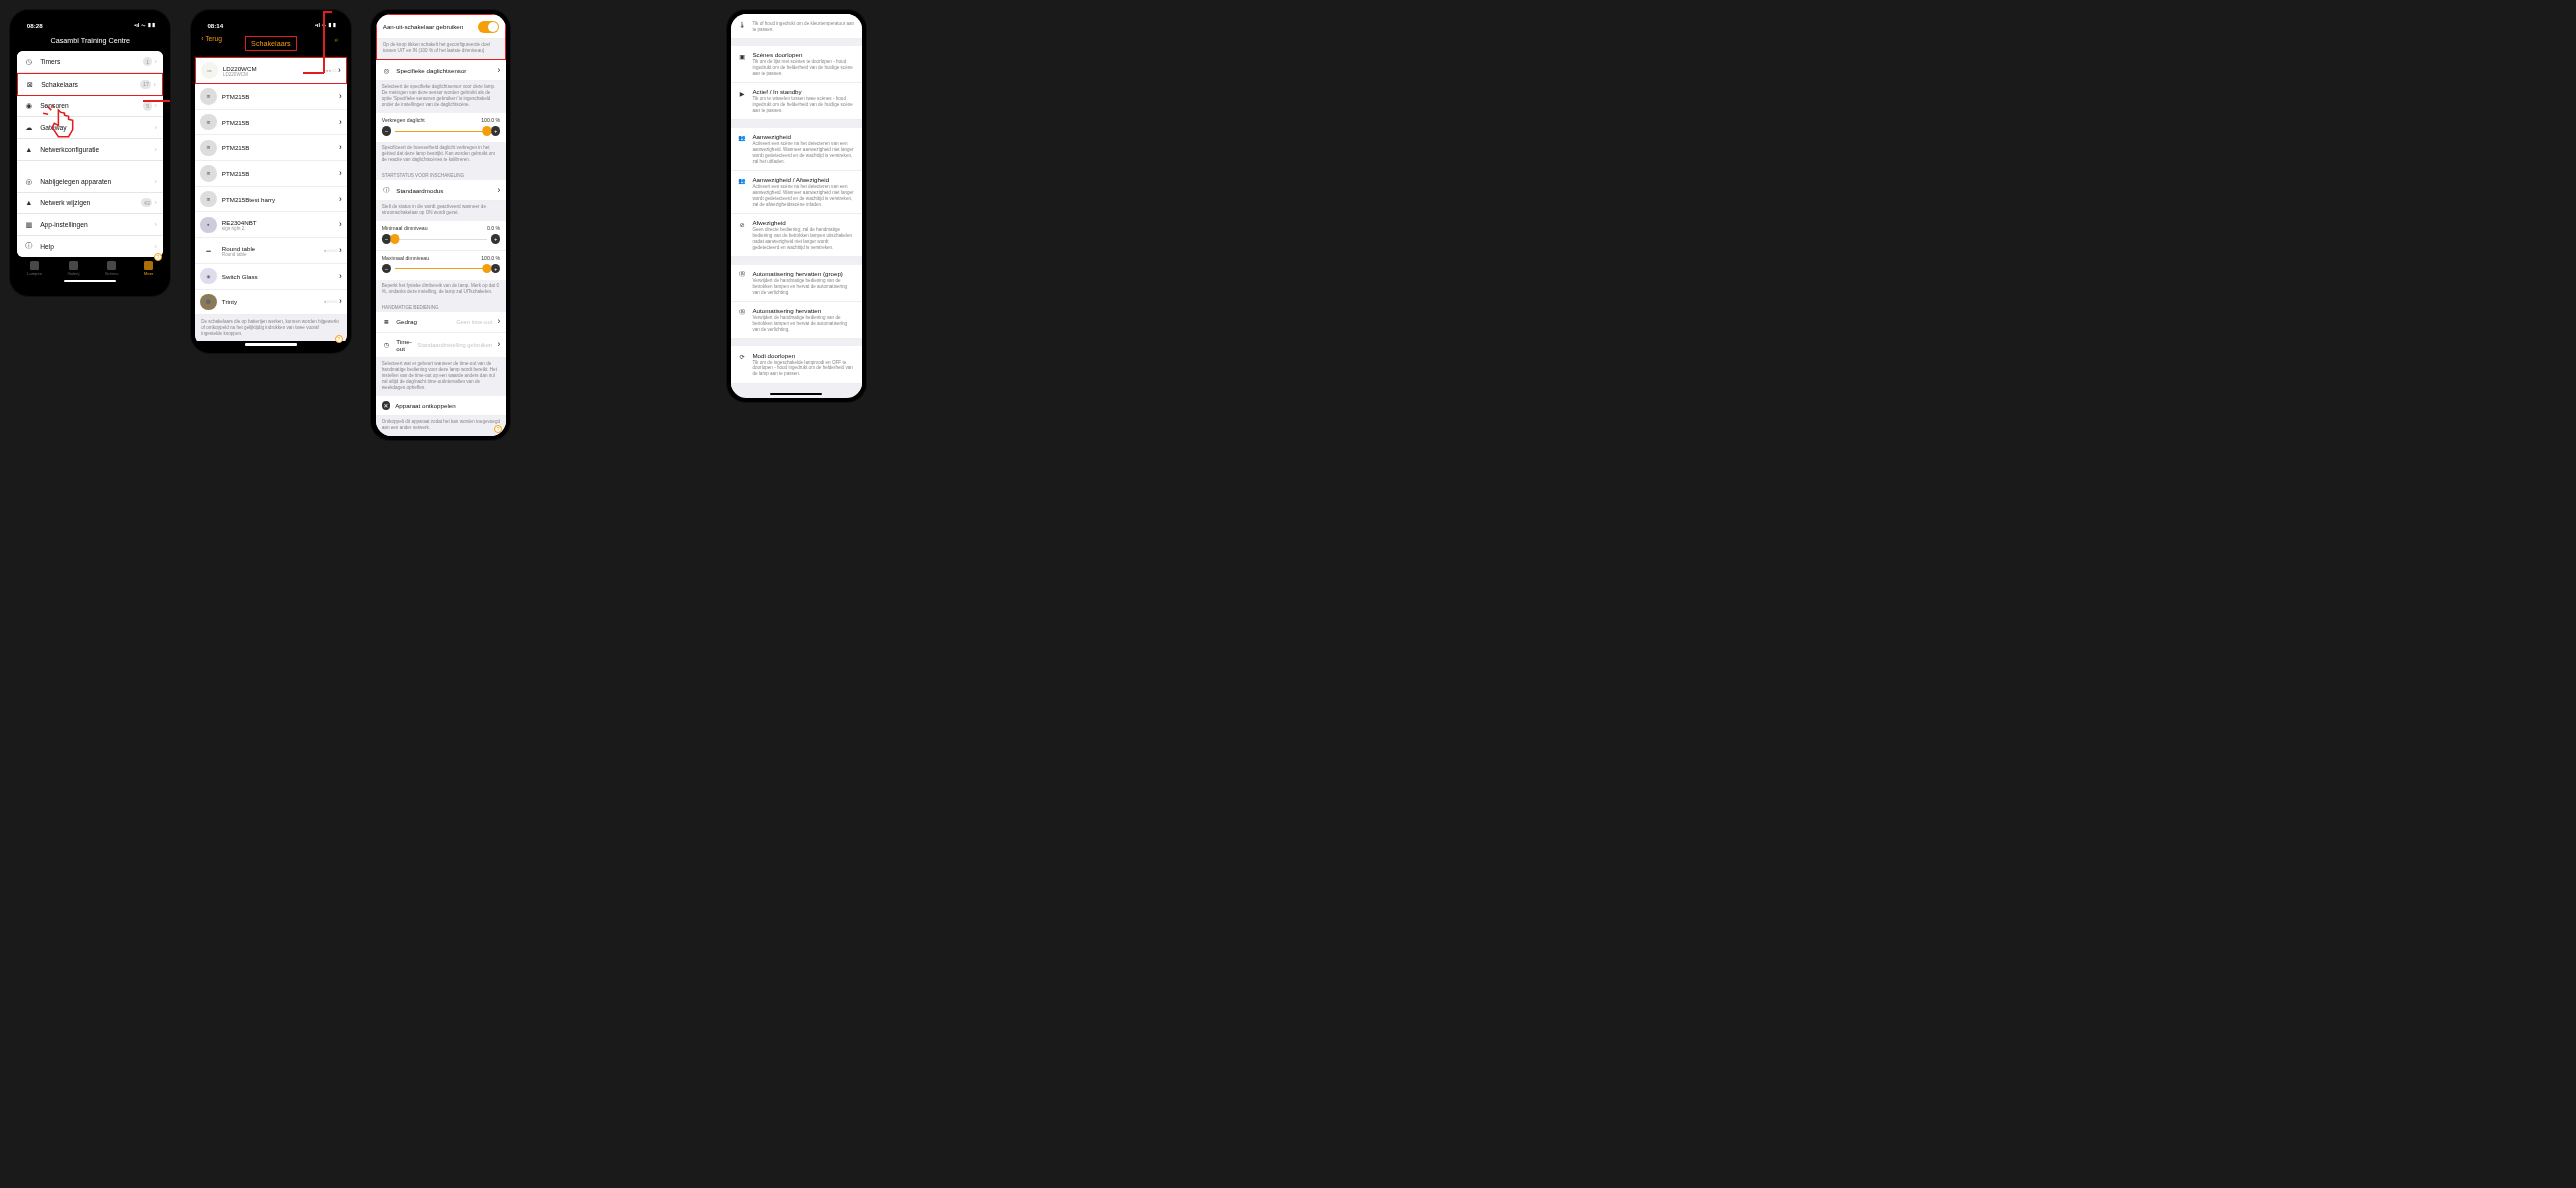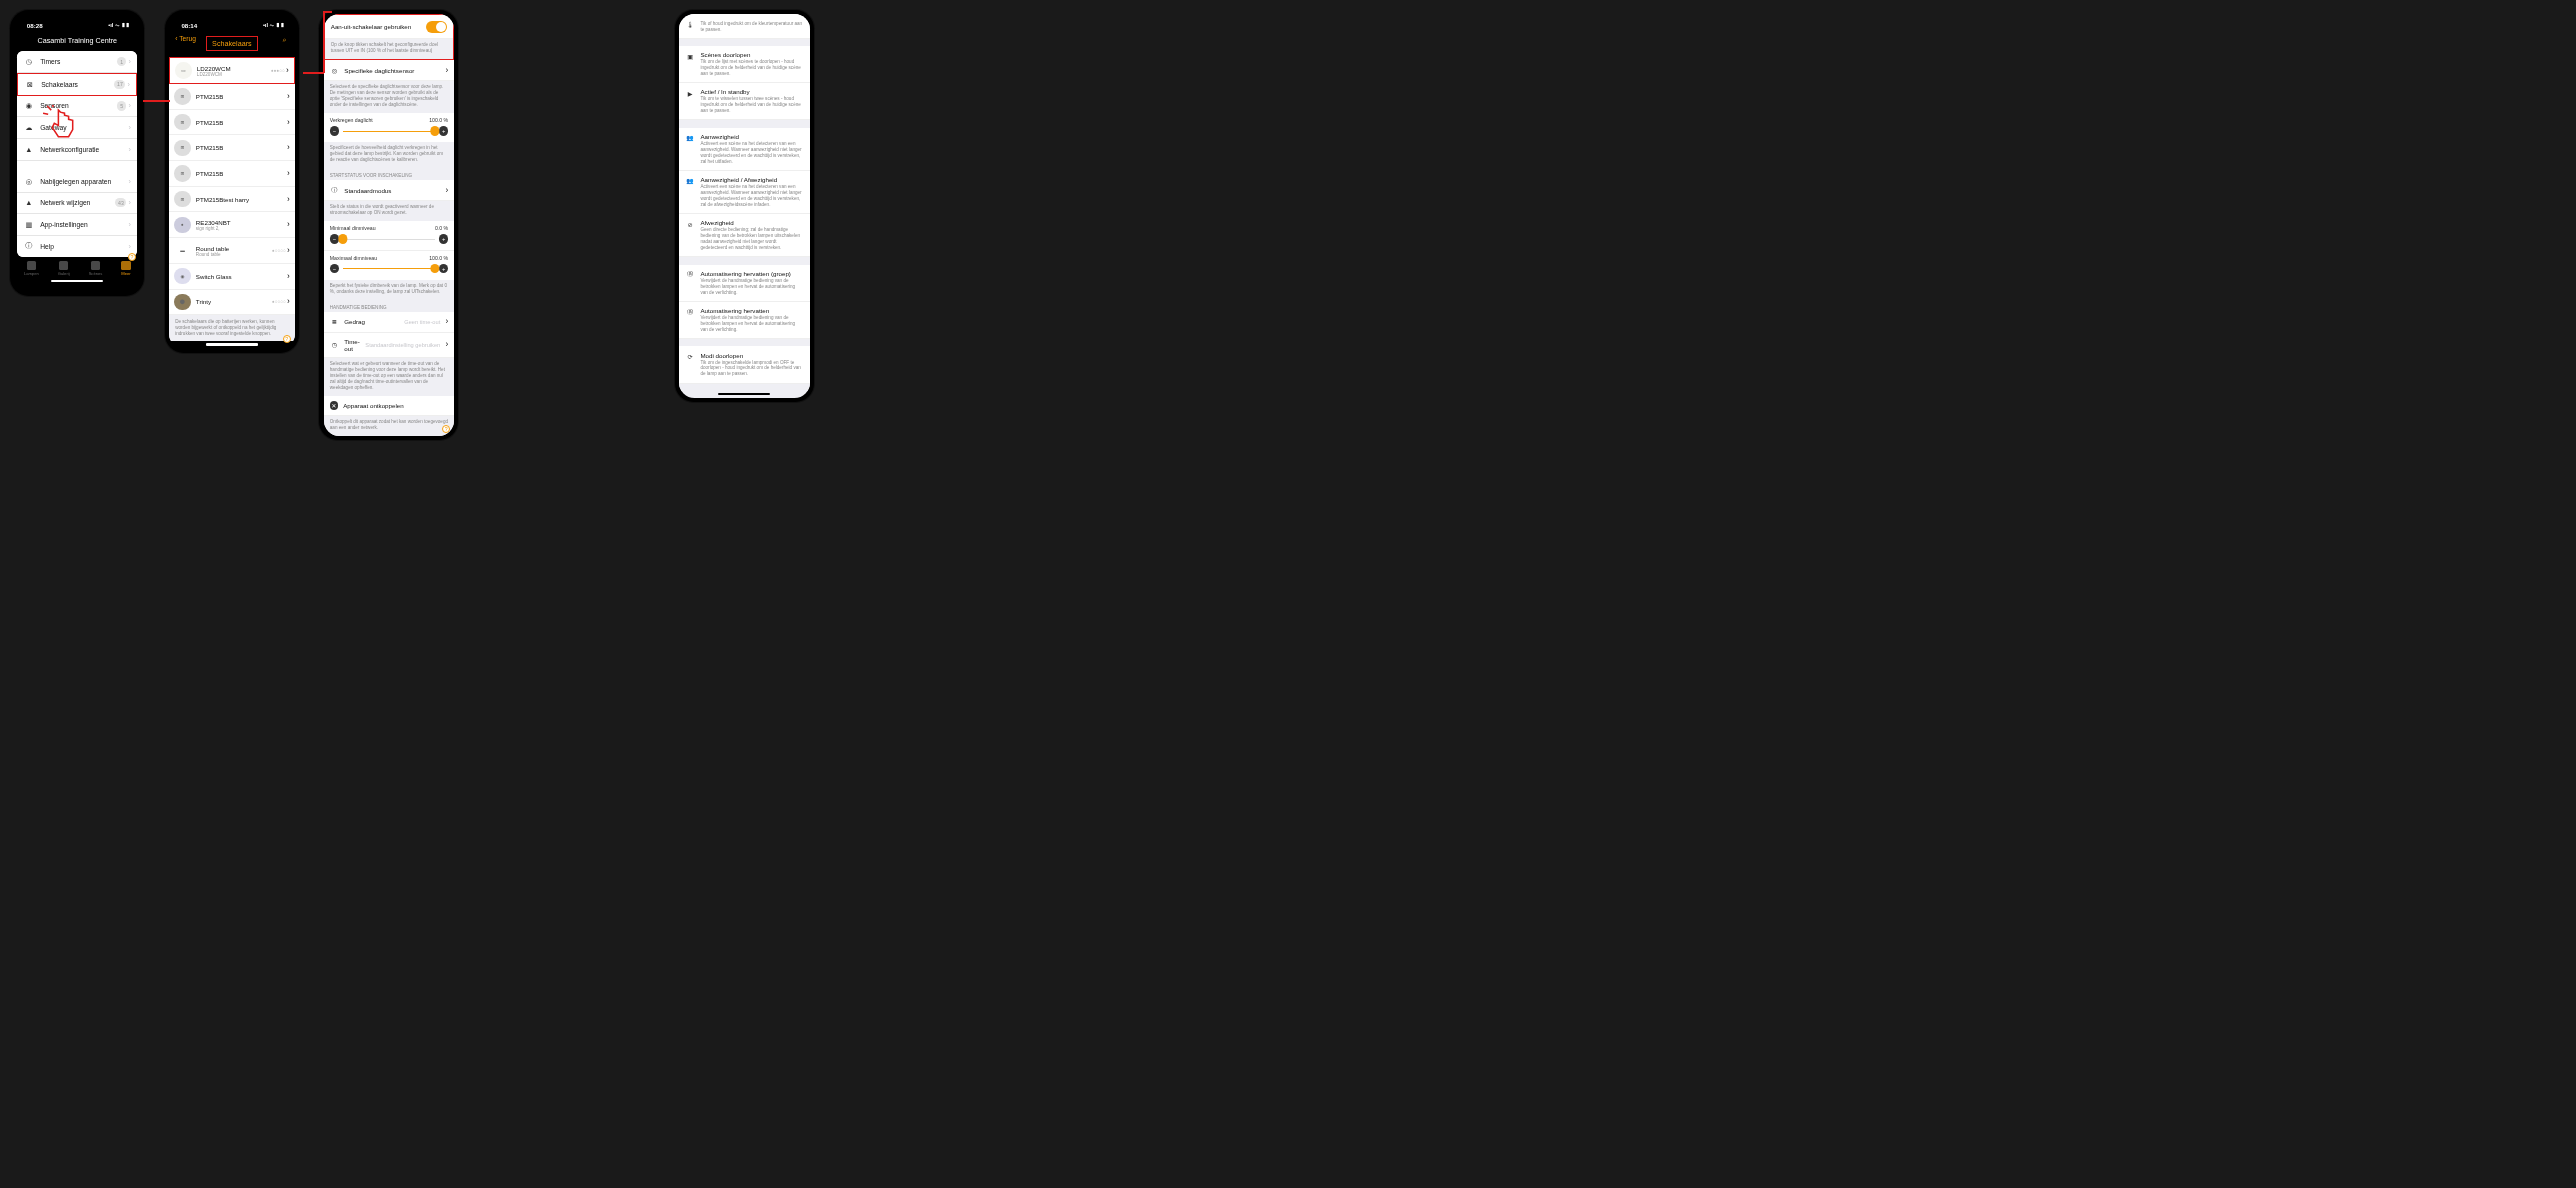--- a/index.html
+++ b/index.html
@@ -6,21 +6,21 @@
 body {
   background: #1a1a1a;
   font-family: -apple-system, BlinkMacSystemFont, "Segoe UI", Helvetica, Arial, sans-serif;
   padding: 10.3px;
   display: flex;
   gap: 20.6px;
   align-items: flex-start;
   position: relative;
 }
 .phone {
-  width: 134px;
+  width: 160px;
   background: #000;
   border-radius: 18.5px;
   padding: 4.1px;
   position: relative;
   box-shadow: 0 0 0 1px #111;
 }
 .phone.tall { width: 139px; }
 .notch {
   position: absolute;
   top: 4.1px;

